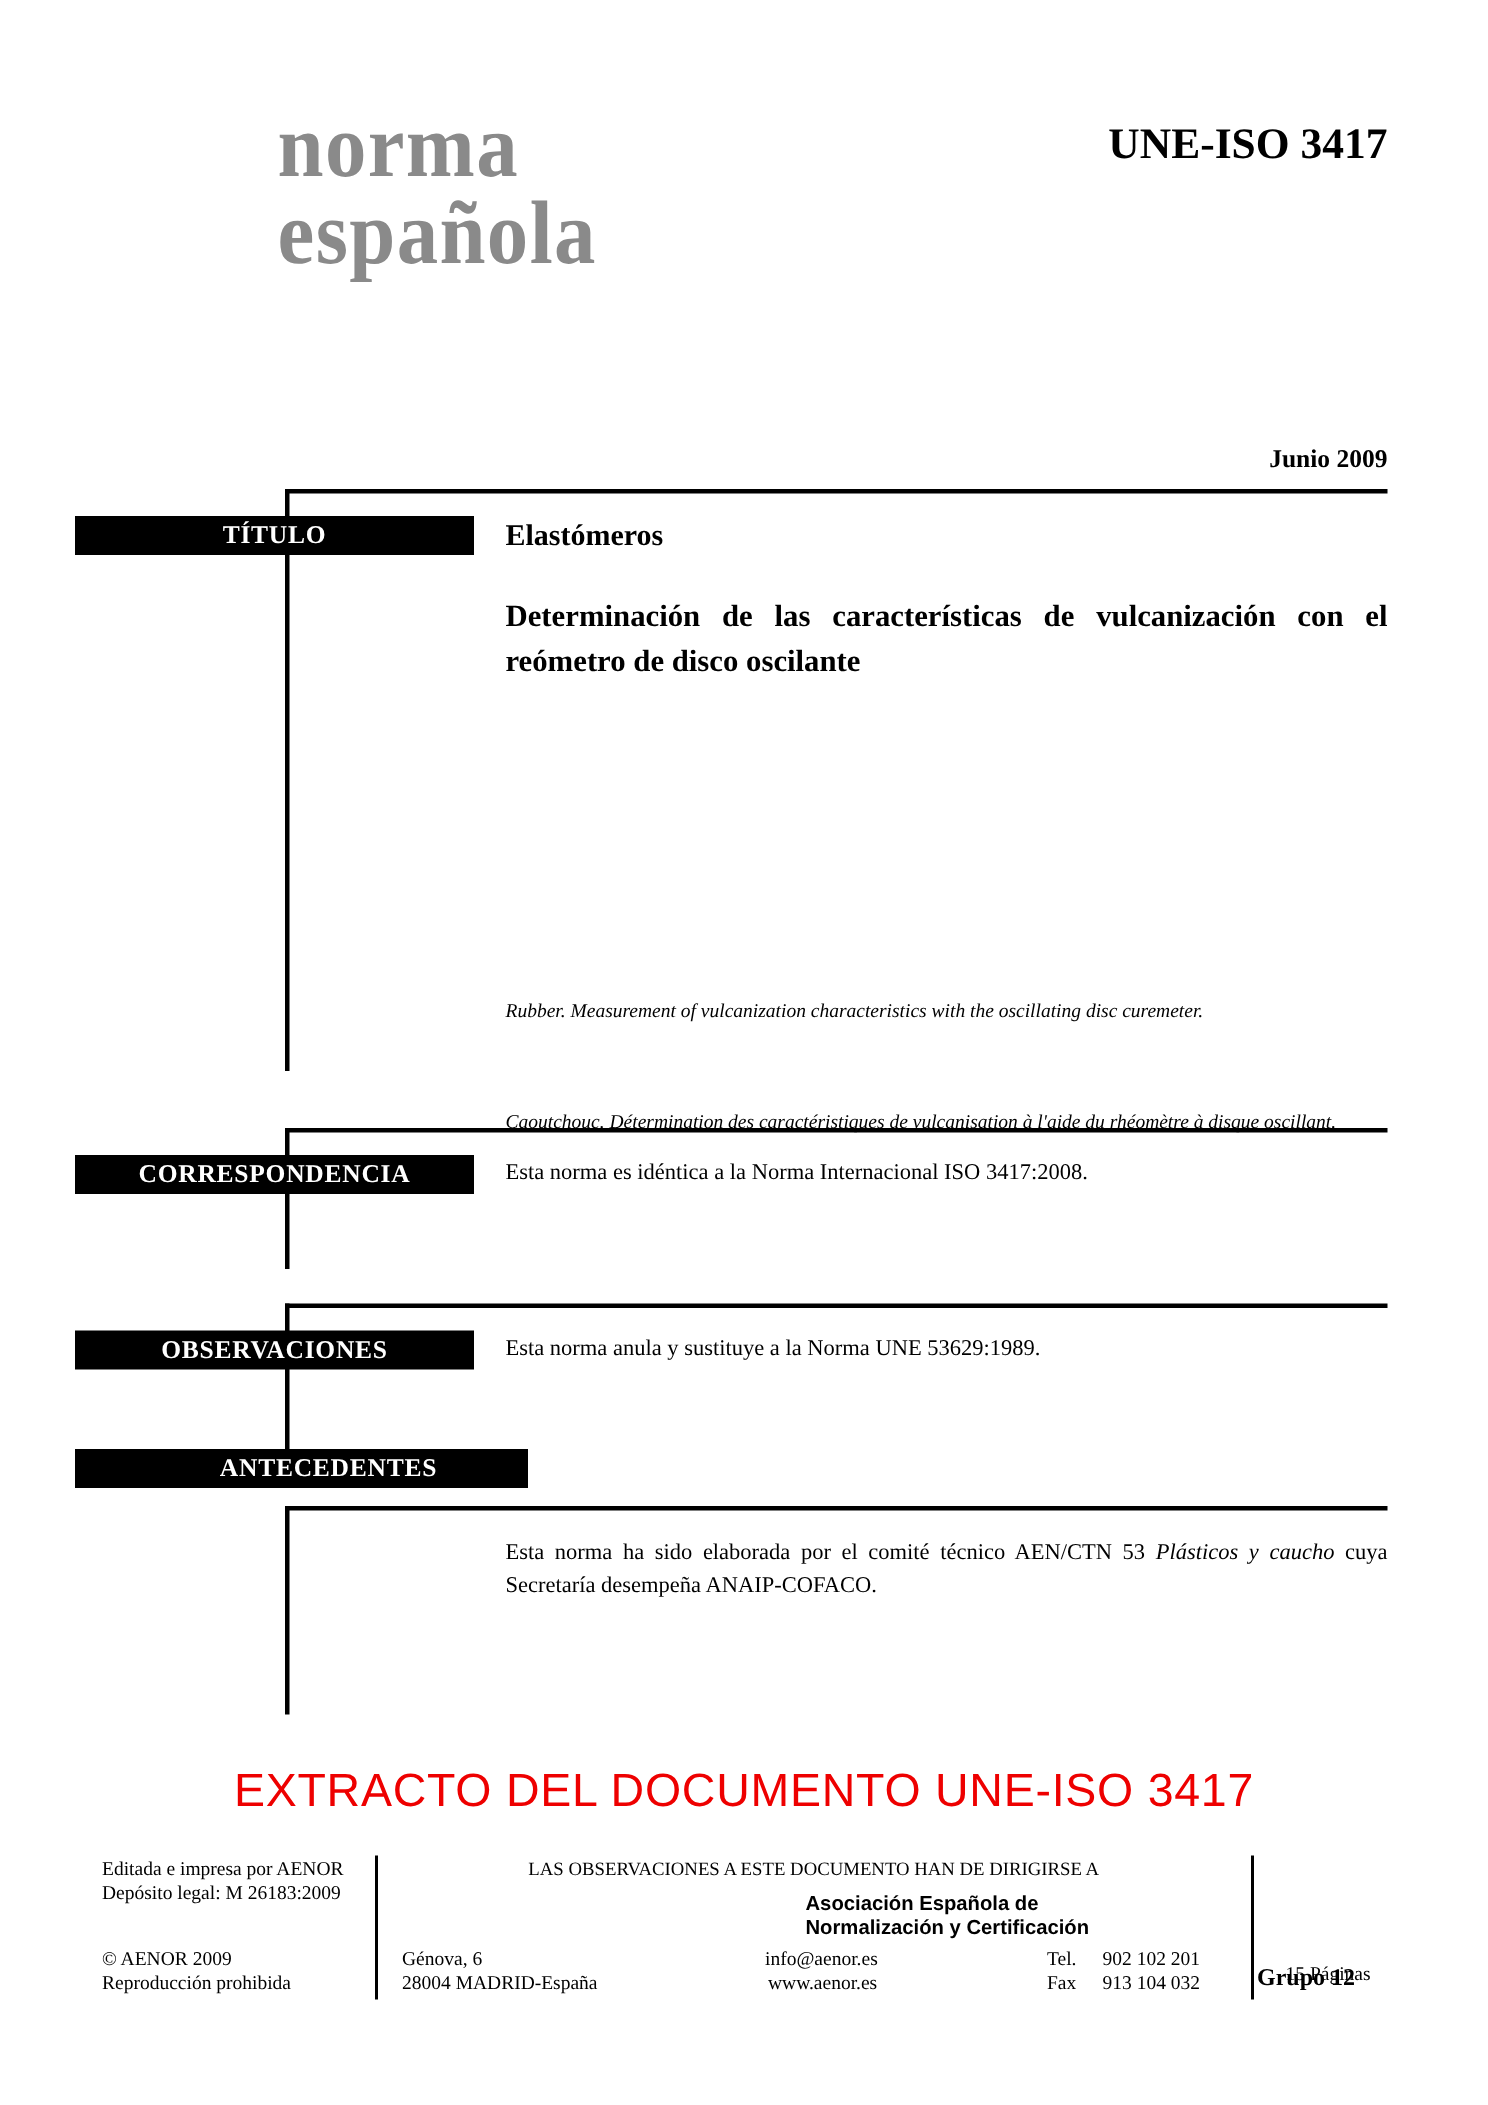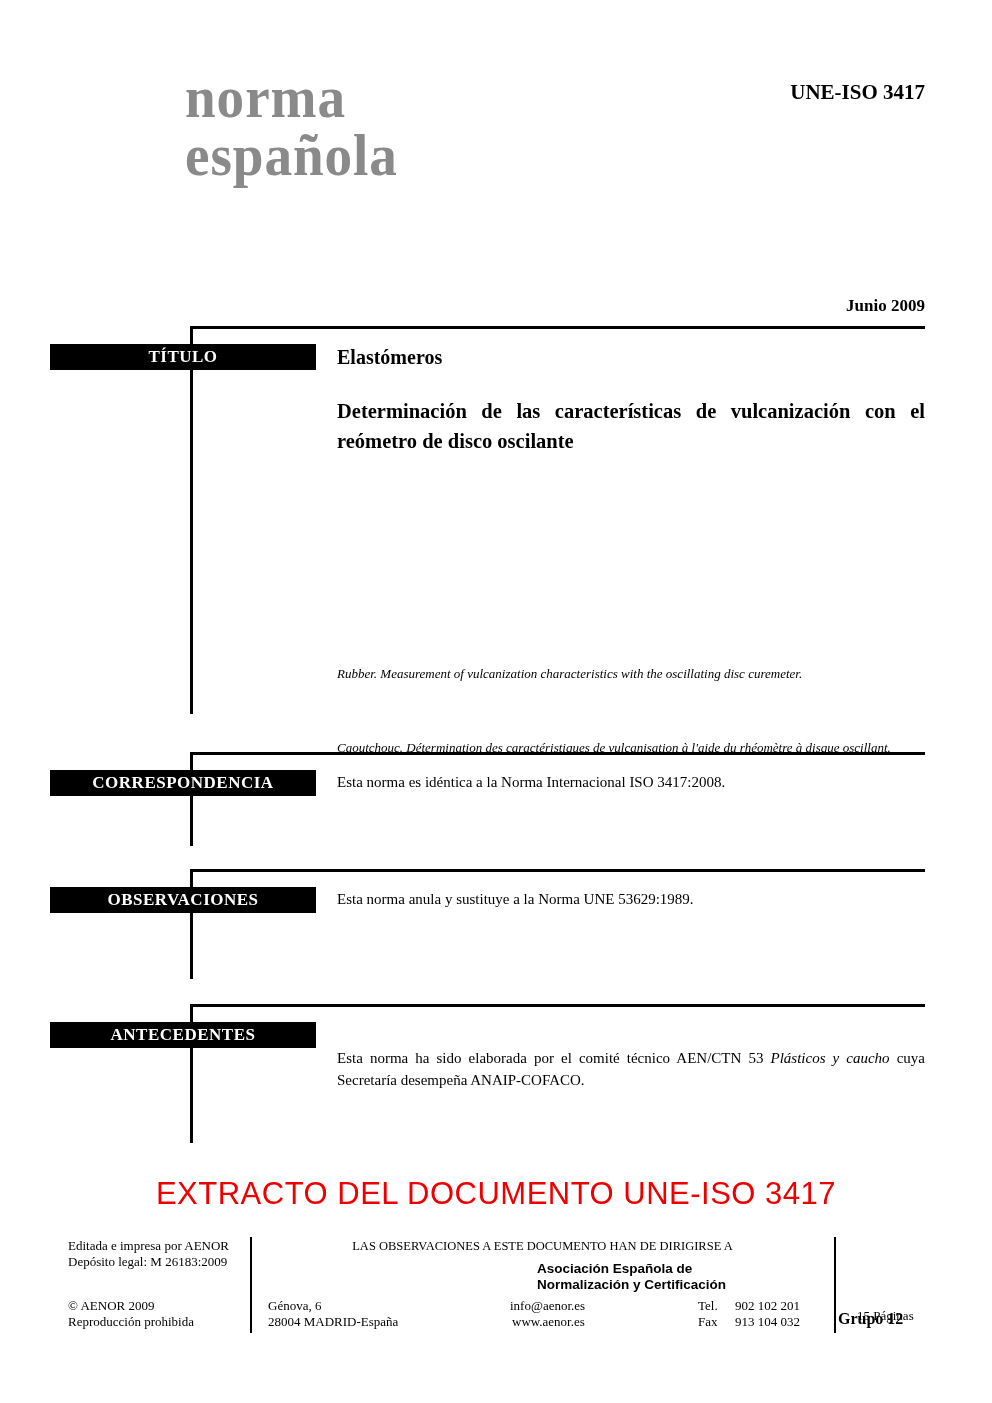--- a/index.html
+++ b/index.html
@@ -14,21 +14,21 @@
   
   .brand{
     position:absolute;left:185px;top:68px;
     font-weight:bold;color:#8a8a8a;
     font-size:60px;line-height:58px;
     letter-spacing:1px;
     transform:scaleX(.92);transform-origin:left top;
   }
   .doc-code{
     position:absolute;right:67px;top:80px;
-    font-weight:bold;font-size:21px;
+    font-weight:bold;font-size:29px;
   }
   .date{
     position:absolute;right:67px;top:296px;
     font-weight:bold;font-size:17px;
   }
   
   .hline{position:absolute;left:190px;right:67px;height:3px;background:#000;}
   .vline{position:absolute;left:190px;width:3px;background:#000;}
   .label-box{
     position:absolute;left:50px;width:266px;height:26px;
@@ -100,22 +100,22 @@
   <div class="label-box" style="top:770px;">CORRESPONDENCIA</div>
   <div class="body-text" style="top:772px;">Esta norma es idéntica a la Norma Internacional ISO 3417:2008.</div>
 
   <div class="hline" style="top:869px;"></div>
   <div class="vline" style="top:869px;height:110px;"></div>
   <div class="label-box" style="top:887px;">OBSERVACIONES</div>
   <div class="body-text" style="top:889px;">Esta norma anula y sustituye a la Norma UNE 53629:1989.</div>
 
   <div class="hline" style="top:1004px;"></div>
   <div class="vline" style="top:1004px;height:139px;"></div>
-  <div class="label-box" style="top:1022px;">ANTECEDENTES</div>
-  <div class="body-text just" style="top:1024px;margin-top:23px;"><span>Esta norma ha sido elaborada por el comité técnico AEN/CTN 53 </span><i>Plásticos y caucho</i><span> cuya Secretaría desempeña ANAIP-COFACO.</span></div>
+  <div class="label-box" style="top:966px;padding-left:36px;">ANTECEDENTES</div>
+  <div class="body-text just" style="top:1024px;"><span>Esta norma ha sido elaborada por el comité técnico AEN/CTN 53 </span><i>Plásticos y caucho</i><span> cuya Secretaría desempeña ANAIP-COFACO.</span></div>
 
   <div class="extract">EXTRACTO DEL DOCUMENTO UNE-ISO 3417</div>
 
   <div class="f-divider" style="left:250px;"></div>
   <div class="f-divider" style="left:834px;"></div>
 
   <div class="f-text" style="left:68px;top:1238px;">Editada e impresa por AENOR</div>
   <div class="f-text" style="left:68px;top:1254px;">Depósito legal: M 26183:2009</div>
   <div class="f-text" style="left:68px;top:1298px;">© AENOR 2009</div>
   <div class="f-text" style="left:68px;top:1314px;">Reproducción prohibida</div>

